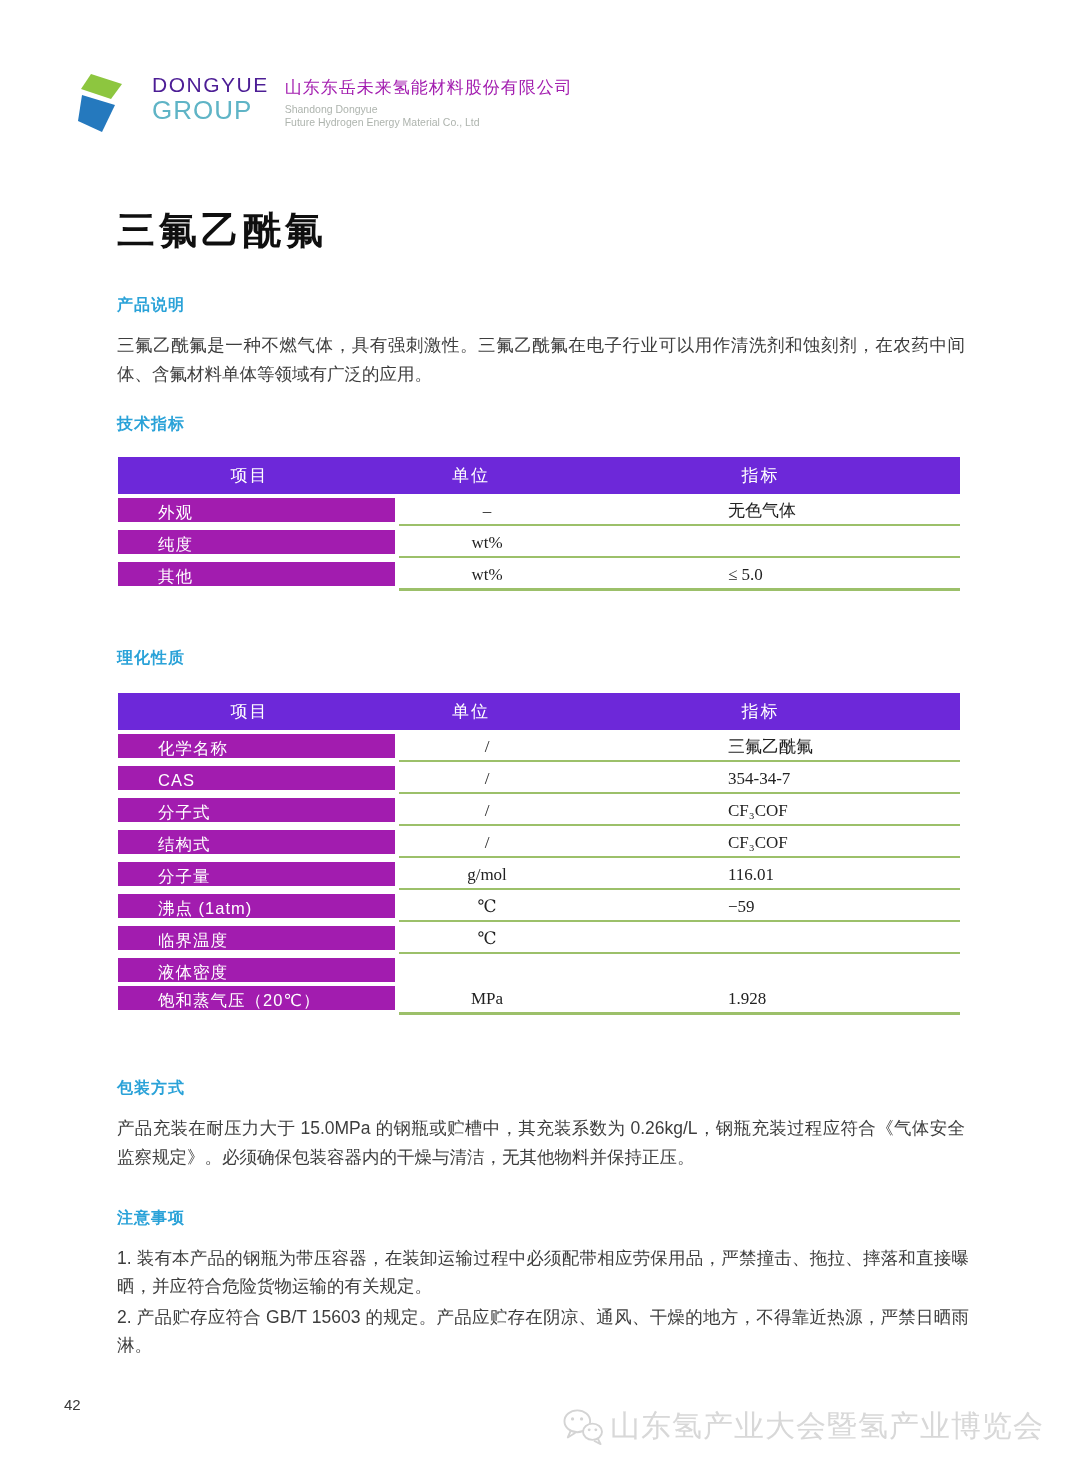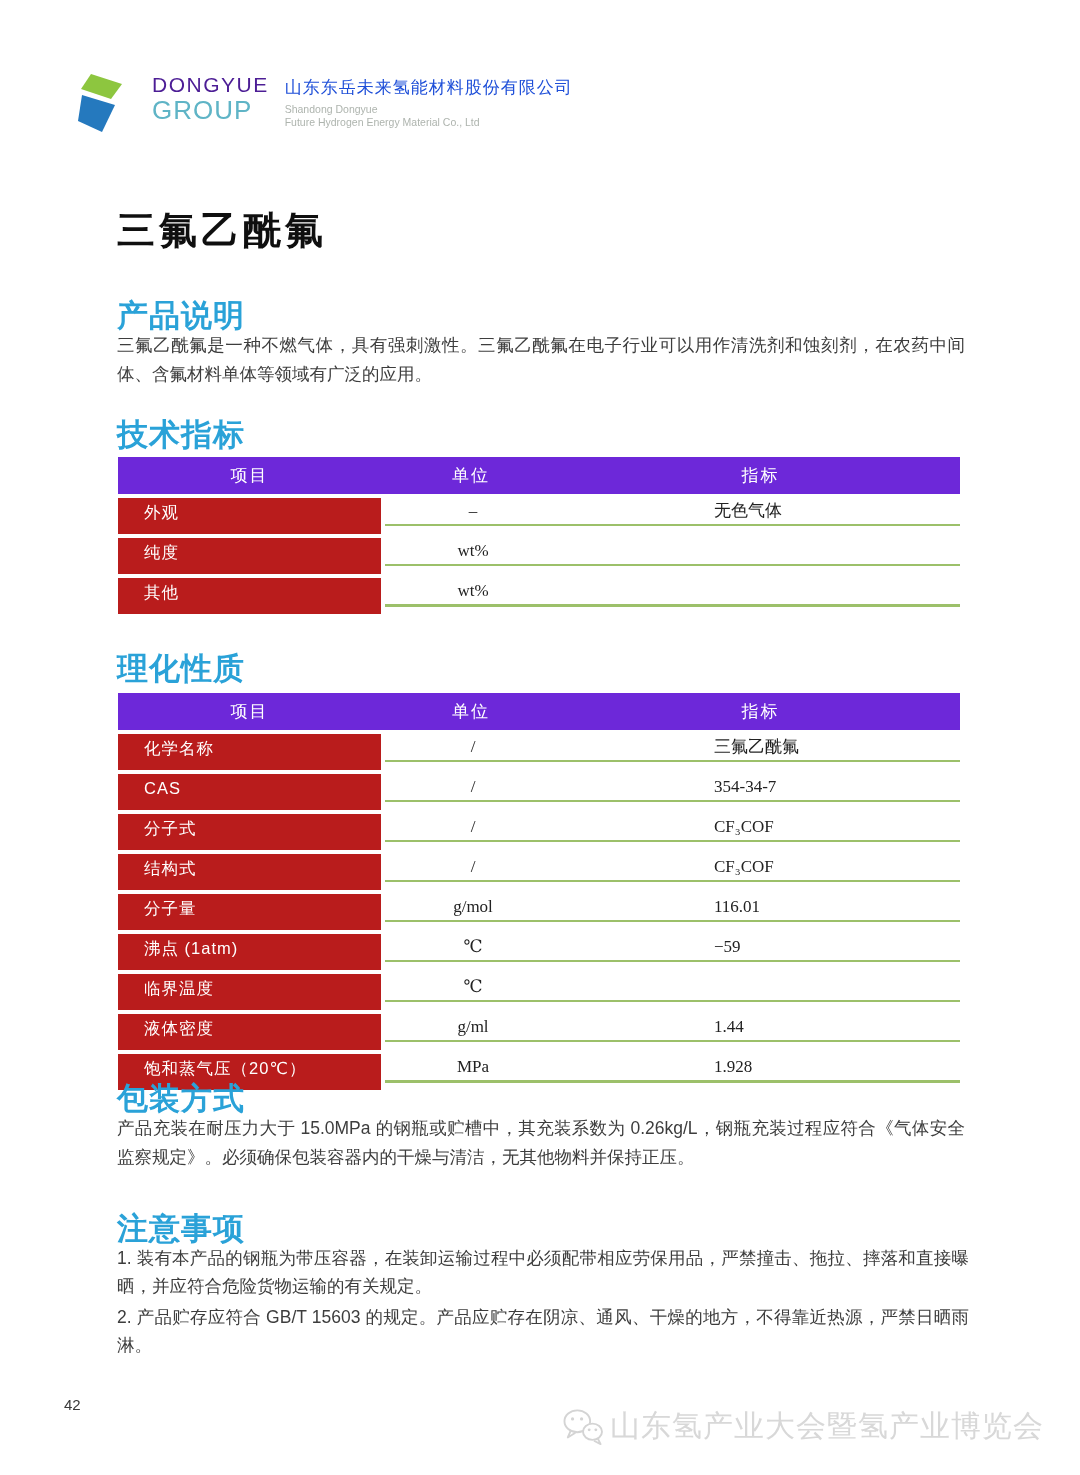--- a/index.html
+++ b/index.html
@@ -6,41 +6,41 @@
   body{font-family:"Liberation Sans","DejaVu Sans",sans-serif;}
   .page{position:relative;width:1080px;height:1475px;background:#ffffff;overflow:hidden;}
 
   
   .brand{position:absolute;left:78px;top:72px;display:flex;align-items:flex-start;}
   .logo-mark{width:62px;height:64px;flex:0 0 auto;}
   .logo-text{margin-left:12px;margin-top:2px;line-height:1;}
   .logo-line1{font-size:21px;letter-spacing:1.5px;color:#4c1d95;font-weight:500;}
   .logo-line2{font-size:26px;letter-spacing:1px;color:#5fb4c6;font-weight:500;margin-top:2px;}
   .company{margin-left:16px;margin-top:4px;}
-  .company-cn{font-size:17px;color:#1d4ed8;letter-spacing:1px;}
+  .company-cn{font-size:17px;color:#a21caf;letter-spacing:1px;}
   .company-en{font-size:10.5px;color:#aeb4ae;line-height:1.25;margin-top:4px;}
 
   
   .doc-title{position:absolute;left:117px;top:205px;font-size:38px;font-weight:900;color:#0f0f0f;letter-spacing:4px;}
-  .sec-heading{position:absolute;left:117px;font-size:31px;font-weight:700;color:#2aa2d8;letter-spacing:1px;}
+  .sec-heading{position:absolute;left:117px;font-size:16px;font-weight:700;color:#2aa2d8;letter-spacing:1px;}
   .h-desc{top:295px;} .h-tech{top:414px;} .h-phys{top:648px;} .h-pack{top:1078px;} .h-notes{top:1208px;}
 
   .body-text{position:absolute;left:117px;width:848px;font-size:17.5px;color:#3d3d3d;line-height:1.66;text-align:justify;}
   .t-desc{top:331px;} .t-pack{top:1114px;}
   .notes-block{position:absolute;left:117px;top:1244px;width:852px;font-size:17.5px;color:#3d3d3d;line-height:1.62;text-align:justify;}
   .notes-block p{margin:0 0 2px 0;}
 
   
   .spec-table{position:absolute;left:118px;width:842px;}
   .tb-tech{top:457px;} .tb-phys{top:693px;}
   .t-head{display:flex;background:#6d28d9;height:37px;line-height:37px;color:#ffffff;font-size:17px;letter-spacing:2px;}
   .t-head .th{text-align:center;}
   .t-head .c0{width:263px;} .t-head .c1{width:180px;} .t-head .c2{flex:1;}
   .t-row{display:flex;margin-top:4px;}
-  .t-row .c0{width:237px;padding-left:26px;background:#b91c1c;color:#ffffff;font-size:16.5px;height:36px;line-height:28px;letter-spacing:1px;}
+  .t-row .c0{width:237px;padding-left:40px;background:#a21caf;color:#ffffff;font-size:16.5px;height:24px;line-height:28px;letter-spacing:1px;}
   .row-right{flex:1;display:flex;margin-left:4px;border-bottom:2px solid #9cc06a;height:26px;}
   .t-row:last-child .row-right{border-bottom-width:3px;}
   .row-right .c1{width:176px;text-align:center;}
   .row-right .c2{flex:1;padding-left:153px;}
   .row-right .c1,.row-right .c2{font-family:"Liberation Serif","DejaVu Serif",serif;font-size:17px;color:#222222;line-height:25px;}
 
   
   .page-num{position:absolute;left:64px;top:1396px;font-size:15px;color:#3a3a3a;}
   .watermark{position:absolute;right:36px;top:1406px;display:flex;align-items:center;color:#d8d8d8;justify-content:flex-end;}
   .wm-text{font-size:30px;letter-spacing:1px;margin-left:6px;font-weight:500;
@@ -91,20 +91,21 @@
       <div class="t-row">
         <div class="c0">纯度</div>
         <div class="row-right">
           <div class="c1">wt%</div>
         </div>
       </div>
       <div class="t-row">
         <div class="c0">其他</div>
         <div class="row-right">
           <div class="c1">wt%</div>
+          <div class="c2">≤ 5.0</div>
         </div>
       </div>
     </div>
 
   <div class="sec-heading h-phys">理化性质</div>
   <div class="spec-table tb-phys">
       <div class="t-head">
         <div class="th c0">项目</div>
         <div class="th c1">单位</div>
         <div class="th c2">指标</div>
@@ -152,24 +153,20 @@
         </div>
       </div>
       <div class="t-row">
         <div class="c0">临界温度</div>
         <div class="row-right">
           <div class="c1">℃</div>
         </div>
       </div>
       <div class="t-row">
         <div class="c0">液体密度</div>
-        <div class="row-right">
-          <div class="c1">g/ml</div>
-          <div class="c2">1.44</div>
-        </div>
       </div>
       <div class="t-row">
         <div class="c0">饱和蒸气压（20℃）</div>
         <div class="row-right">
           <div class="c1">MPa</div>
           <div class="c2">1.928</div>
         </div>
       </div>
     </div>
 

